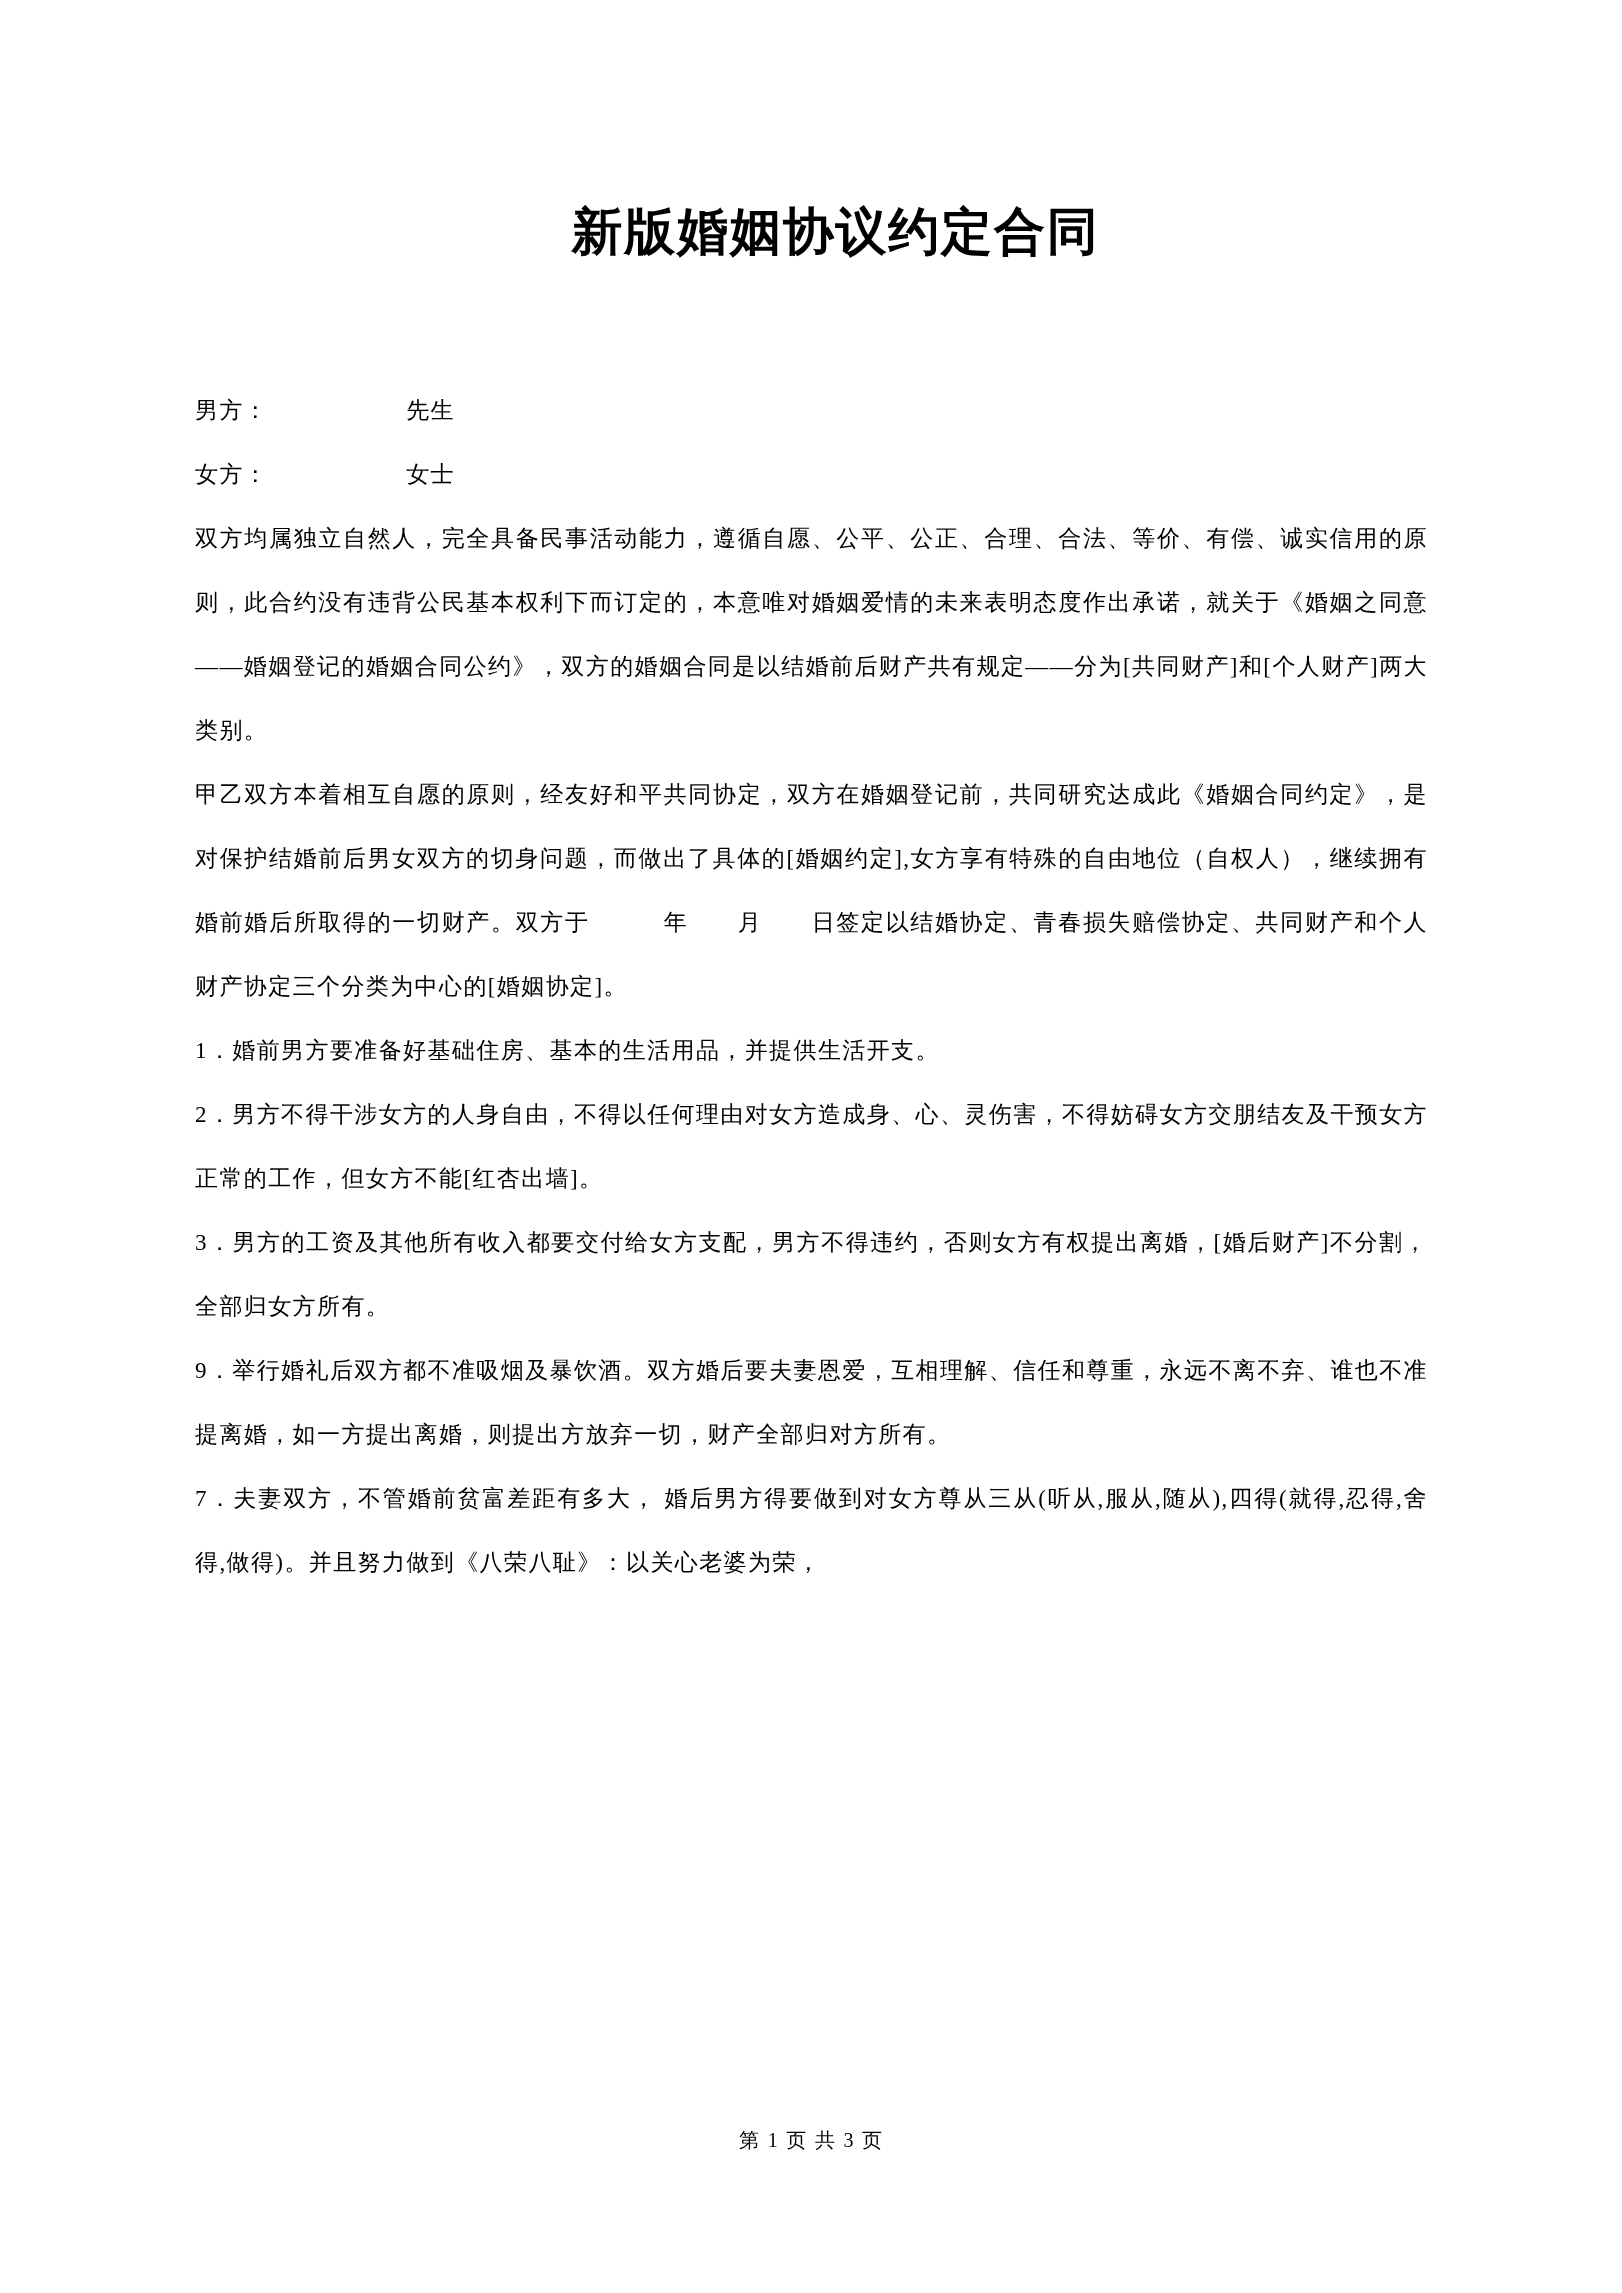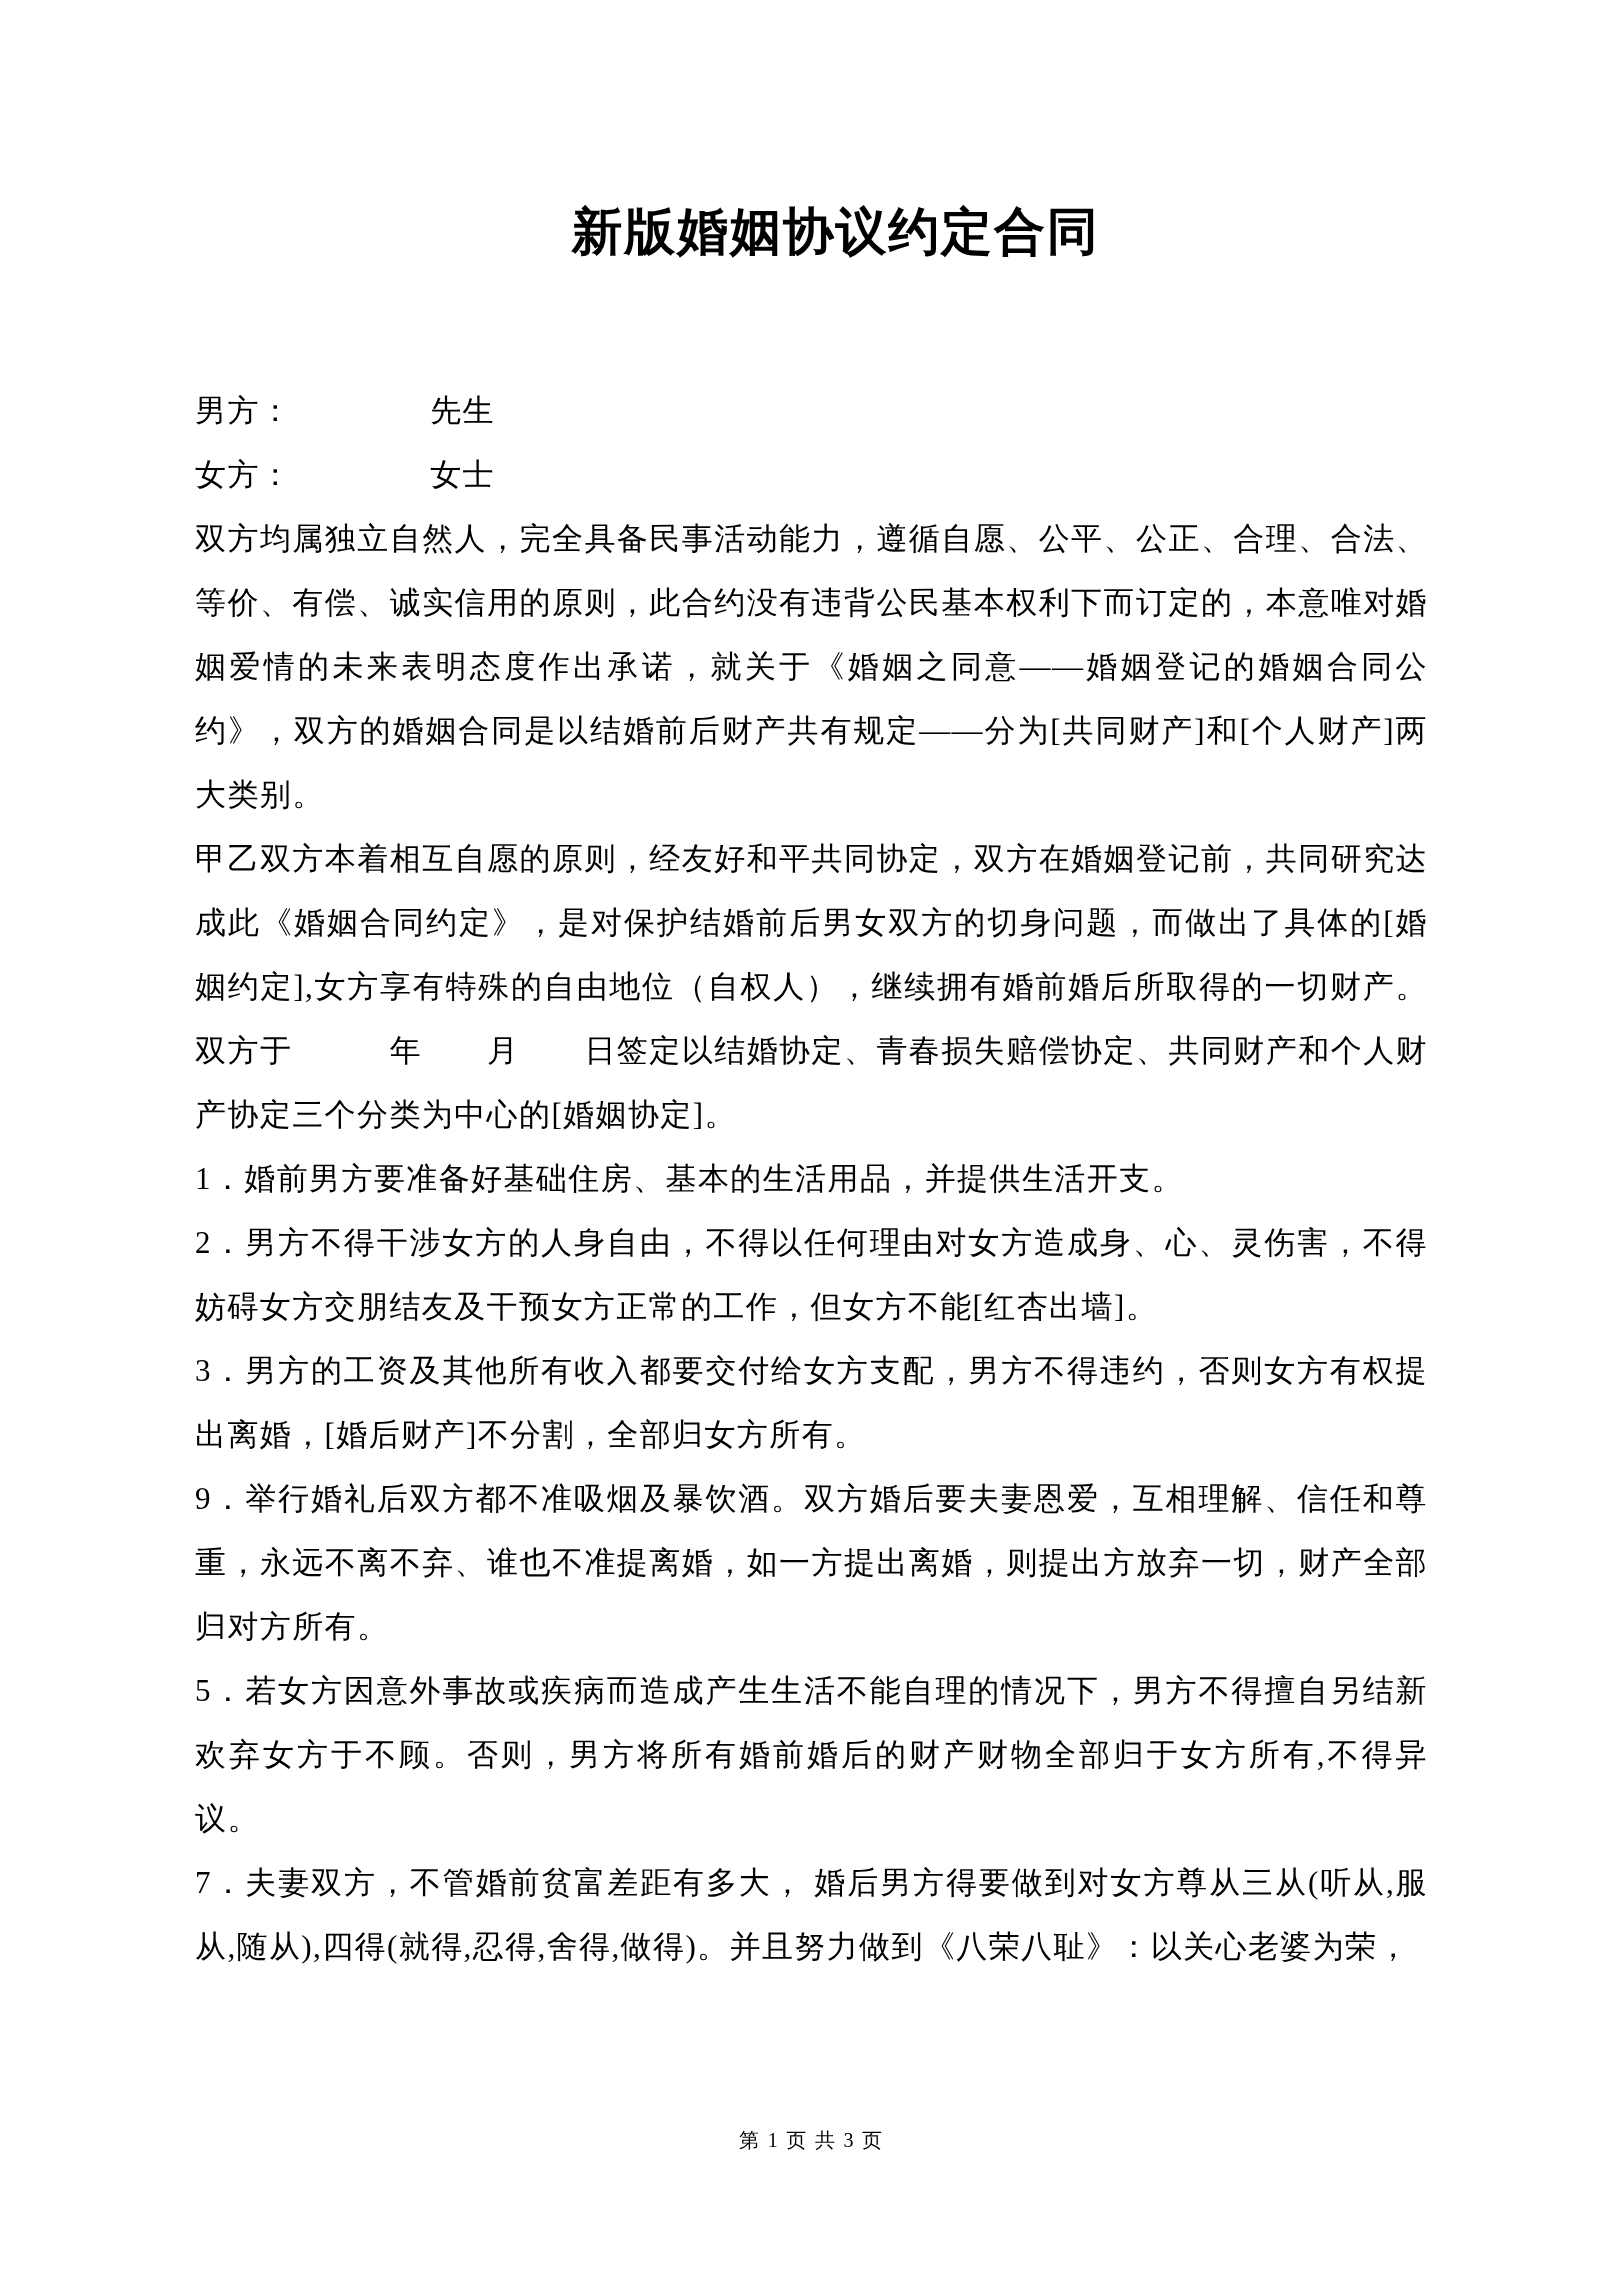--- a/index.html
+++ b/index.html
@@ -27,21 +27,21 @@
     font-weight: bold;
     letter-spacing: 1.8px;
     white-space: nowrap;
     margin-left: 24px;
   }
   .doc-body {
     position: absolute;
     top: 379px;
     left: 195px;
     width: 1233px;
-    font-size: 31px;
+    font-size: 23px;
     line-height: 64px;
     letter-spacing: 1.4px;
     text-align: justify;
     text-justify: inter-ideograph;
   }
   .doc-body p {
     margin: 0;
     padding: 0;
   }
   .party-line {
@@ -81,21 +81,20 @@
 
 
     <p>1．婚前男方要准备好基础住房、基本的生活用品，并提供生活开支。</p>
 
     <p>2．男方不得干涉女方的人身自由，不得以任何理由对女方造成身、心、灵伤害，不得妨碍女方交朋结友及干预女方正常的工作，但女方不能[红杏出墙]。</p>
 
     <p>3．男方的工资及其他所有收入都要交付给女方支配，男方不得违约，否则女方有权提出离婚，[婚后财产]不分割，全部归女方所有。</p>
 
     <p>9．举行婚礼后双方都不准吸烟及暴饮酒。双方婚后要夫妻恩爱，互相理解、信任和尊重，永远不离不弃、谁也不准提离婚，如一方提出离婚，则提出方放弃一切，财产全部归对方所有。</p>
 
-    <p>5．若女方因意外事故或疾病而造成产生生活不能自理的情况下，男方不得擅自另结新欢弃女方于不顾。否则，男方将所有婚前婚后的财产财物全部归于女方所有,不得异议。</p>
 
 
     <p>7．夫妻双方，不管婚前贫富差距有多大， 婚后男方得要做到对女方尊从三从(听从,服从,随从),四得(就得,忍得,舍得,做得)。并且努力做到《八荣八耻》：以关心老婆为荣，</p>
 
   </div>
 
   <div class="doc-footer">第 1 页 共 3 页</div>
 
 </div>
 

